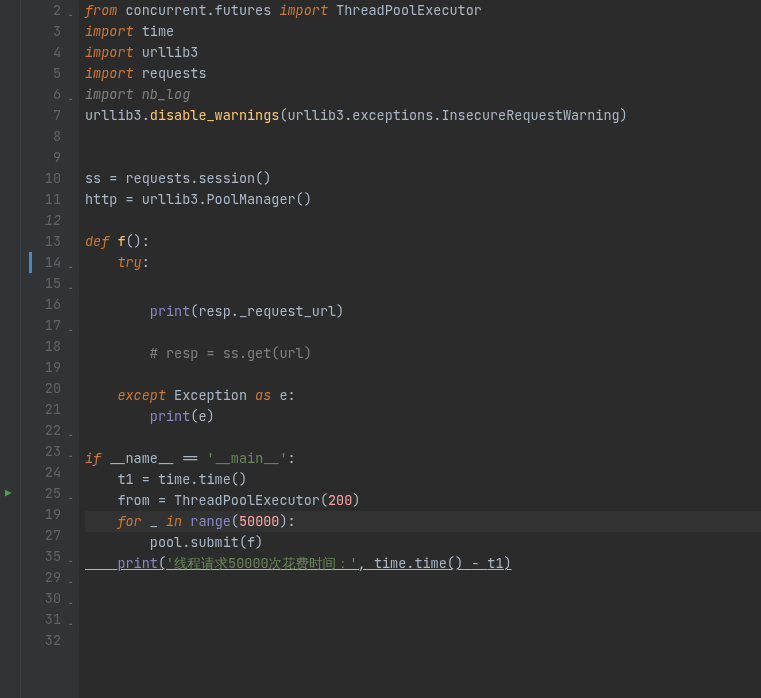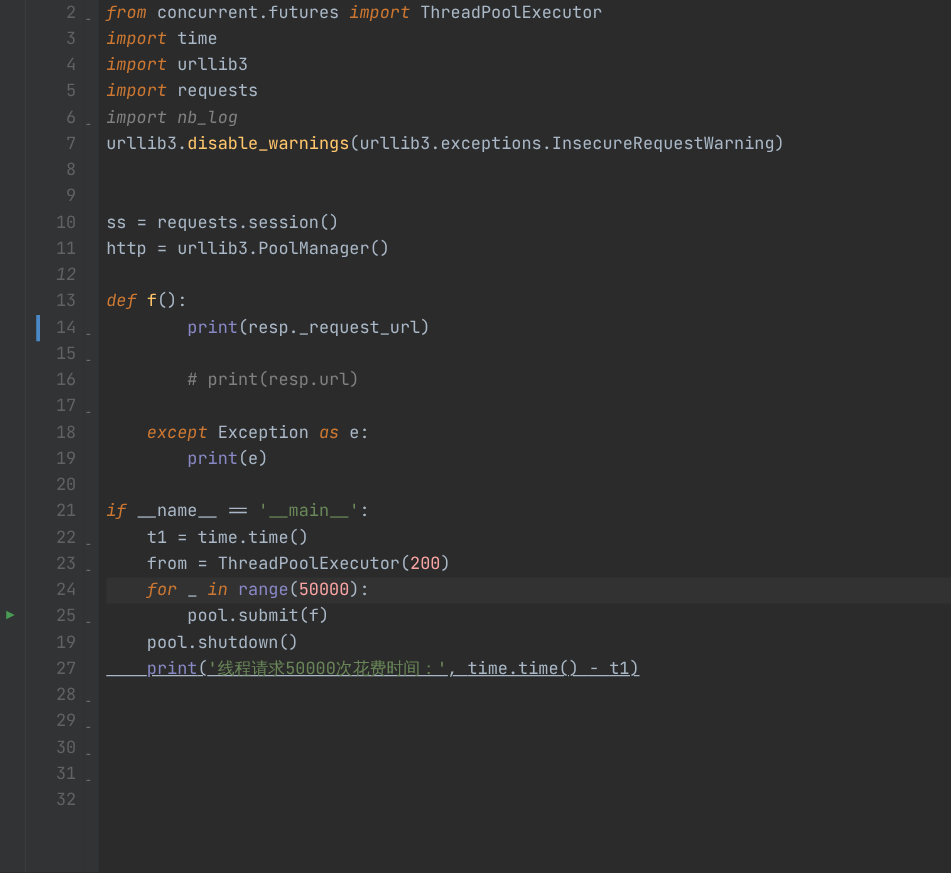--- a/index.html
+++ b/index.html
@@ -109,21 +109,21 @@
       <div class="gutter-line" style="position: relative;">18</div>
       <div class="gutter-line" style="position: relative;">19</div>
       <div class="gutter-line" style="position: relative;">20</div>
       <div class="gutter-line" style="position: relative;">21</div>
       <div class="gutter-line" style="position: relative;">22</div>
       <div class="gutter-line" style="position: relative;">23</div>
       <div class="gutter-line" style="position: relative;">24</div>
       <div class="gutter-line" style="position: relative;">25<span class="play-icon">▶</span></div>
       <div class="gutter-line" style="position: relative;">19</div>
       <div class="gutter-line" style="position: relative;">27</div>
-      <div class="gutter-line" style="position: relative;">28</div>
+      <div class="gutter-line" style="position: relative;">35</div>
       <div class="gutter-line" style="position: relative;">29</div>
       <div class="gutter-line" style="position: relative;">30</div>
       <div class="gutter-line" style="position: relative;">31</div>
       <div class="gutter-line" style="position: relative;">32</div>
     </div>
   <div class="fold-strip" id="fold">
       <div class="fold" style="top: 5px;">−</div>
       <div class="fold" style="top: 89px;">−</div>
       <div class="fold" style="top: 257px;">−</div>
       <div class="fold" style="top: 278px;">−</div>
@@ -142,29 +142,29 @@
       <div class="code-line" style="position: relative;"><span class="kw">import </span><span class="id">urllib3</span></div>
       <div class="code-line" style="position: relative;"><span class="kw">import </span><span class="id">requests</span></div>
       <div class="code-line" style="position: relative;"><span class="dim">import </span><span class="dim">nb_log</span></div>
       <div class="code-line" style="position: relative;"><span class="id">urllib3.</span><span class="func">disable_warnings</span><span class="id">(urllib3.exceptions.InsecureRequestWarning)</span></div>
       <div class="code-line" style="position: relative;"></div>
       <div class="code-line" style="position: relative;"></div>
       <div class="code-line" style="position: relative;"><span class="id">ss </span><span class="op">= </span><span class="id">requests.session()</span></div>
       <div class="code-line" style="position: relative;"><span class="id">http </span><span class="op">= </span><span class="id">urllib3.PoolManager()</span></div>
       <div class="code-line" style="position: relative;"></div>
       <div class="code-line" style="position: relative;"><span class="kw">def </span><span class="funcdecl">f</span><span class="op">():</span><div class="blue-mark"></div></div>
-      <div class="code-line" style="position: relative;">        <span class="builtin">print</span><span class="id">(resp._request_url)</span></div>
+      <div class="code-line" style="position: relative;">    <span class="kw">try</span><span class="op">:</span></div>
+      <div class="code-line" style="position: relative; margin-top: 28px;">        <span class="builtin">print</span><span class="id">(resp._request_url)</span></div>
       <div class="code-line" style="position: relative;"></div>
-      <div class="code-line" style="position: relative;">        <span class="cmt"># print(resp.url)</span></div>
+      <div class="code-line" style="position: relative;">        <span class="cmt"># resp = ss.get(url)</span></div>
       <div class="code-line" style="position: relative;"></div>
       <div class="code-line" style="position: relative;">    <span class="kw">except </span><span class="id">Exception </span><span class="kw">as </span><span class="id">e</span><span class="op">:</span></div>
       <div class="code-line" style="position: relative;">        <span class="builtin">print</span><span class="id">(e)</span></div>
       <div class="code-line" style="position: relative;"></div>
       <div class="code-line" style="position: relative;"><span class="kw">if </span><span class="id">__name__ </span><span class="op">== </span><span class="str">'__main__'</span><span class="op">:</span></div>
       <div class="code-line" style="position: relative;">    <span class="id">t1 </span><span class="op">= </span><span class="id">time.time()</span></div>
       <div class="code-line" style="position: relative;">    <span class="id">from </span><span class="op">= </span><span class="id">ThreadPoolExecutor(</span><span class="num">200</span><span class="op">)</span></div>
       <div class="code-line hl-line" style="position: relative;">    <span class="kw">for </span><span class="id">_ </span><span class="kw">in </span><span class="builtin">range</span><span class="op">(</span><span class="num">50000</span><span class="op">):</span></div>
       <div class="code-line" style="position: relative;">        <span class="id">pool.submit(f)</span></div>
-      <div class="code-line" style="position: relative;">    <span class="id">pool.shutdown()</span></div>
       <div class="code-line" style="position: relative; text-decoration: underline;">    <span class="builtin">print</span><span class="op">(</span><span class="str">'线程请求50000次花费时间：'</span><span class="op">, </span><span class="id">time.time() </span><span class="op">- </span><span class="id">t1)</span></div>
       <div class="code-line" style="position: relative;"></div>
     </div>
 </div>
 
 </body></html>

